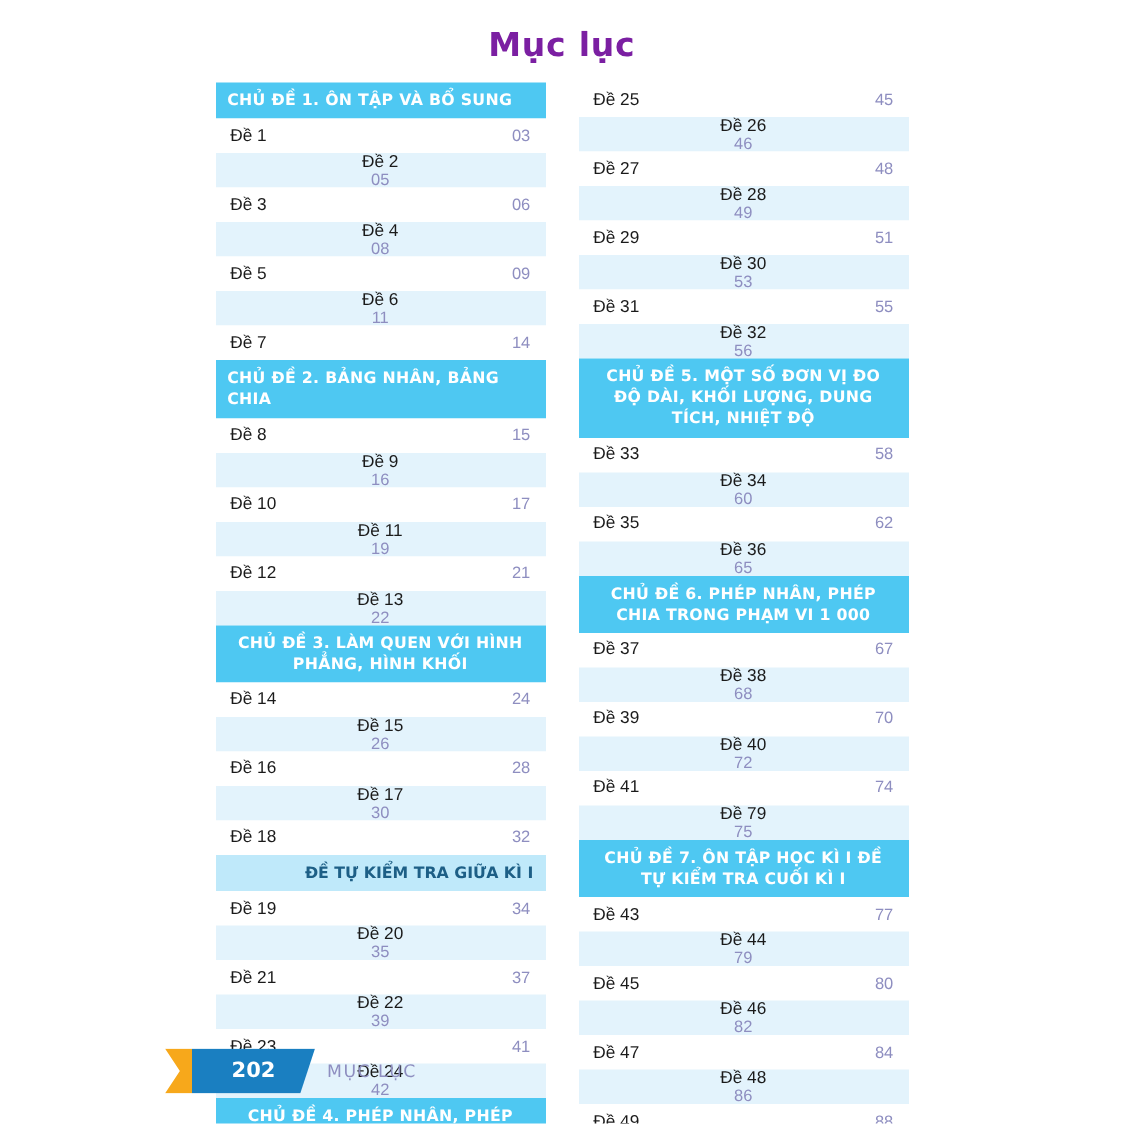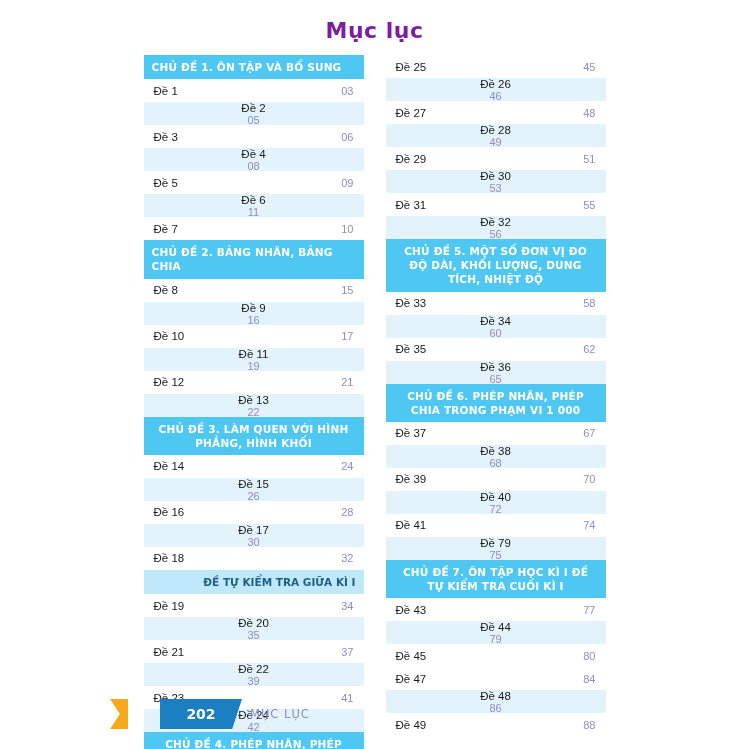--- a/index.html
+++ b/index.html
@@ -123,21 +123,20 @@
     font-size: 14px;
     font-weight: bold;
     padding: 0 14px;
     height: 30px;
     display: flex;
     align-items: center;
     clip-path: polygon(0 0, 100% 0, 88% 100%, 0 100%);
     min-width: 54px;
     justify-content: center;
     font-family: "DejaVu Sans", sans-serif;
-    margin-left: 32px;
   }
   .footer-label {
     color: #8e8ec0;
     font-size: 11.5px;
     letter-spacing: 1px;
     margin-left: 8px;
     font-family: "DejaVu Sans", sans-serif;
   }
 </style>
 </head>
@@ -169,21 +168,21 @@
         <div class="row plain">
           <span class="label">Đề 5</span>
           <span class="pnum">09</span>
         </div>
         <div class="row alt">
           <span class="label">Đề 6</span>
           <span class="pnum">11</span>
         </div>
         <div class="row plain">
           <span class="label">Đề 7</span>
-          <span class="pnum">10</span>
+          <span class="pnum">14</span>
         </div>
         <div class="chapter left-al">CHỦ ĐỀ 2. BẢNG NHÂN, BẢNG CHIA</div>
         <div class="row plain">
           <span class="label">Đề 8</span>
           <span class="pnum">15</span>
         </div>
         <div class="row alt">
           <span class="label">Đề 9</span>
           <span class="pnum">16</span>
         </div>
@@ -331,20 +330,24 @@
           <span class="label">Đề 43</span>
           <span class="pnum">77</span>
         </div>
         <div class="row alt">
           <span class="label">Đề 44</span>
           <span class="pnum">79</span>
         </div>
         <div class="row plain">
           <span class="label">Đề 45</span>
           <span class="pnum">80</span>
+        </div>
+        <div class="row alt">
+          <span class="label">Đề 46</span>
+          <span class="pnum">82</span>
         </div>
         <div class="row plain">
           <span class="label">Đề 47</span>
           <span class="pnum">84</span>
         </div>
         <div class="row alt">
           <span class="label">Đề 48</span>
           <span class="pnum">86</span>
         </div>
         <div class="row plain">

